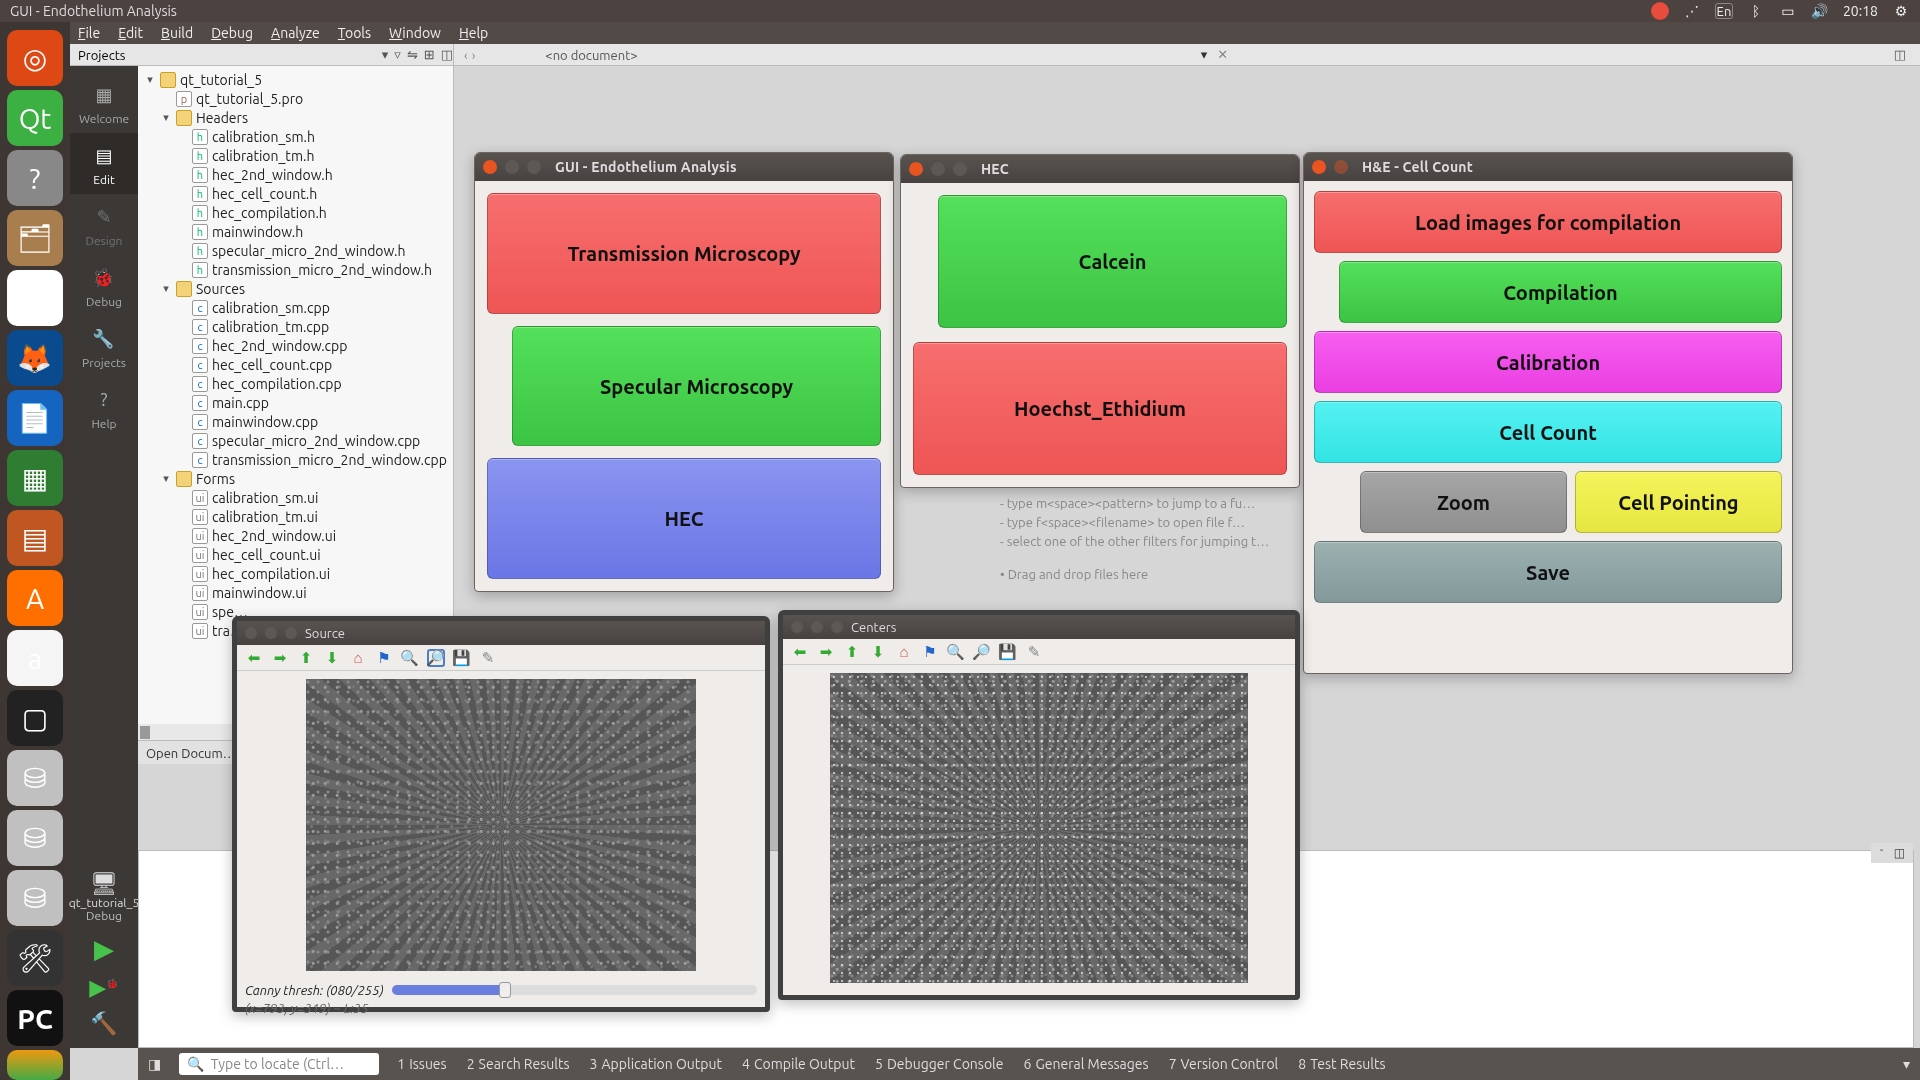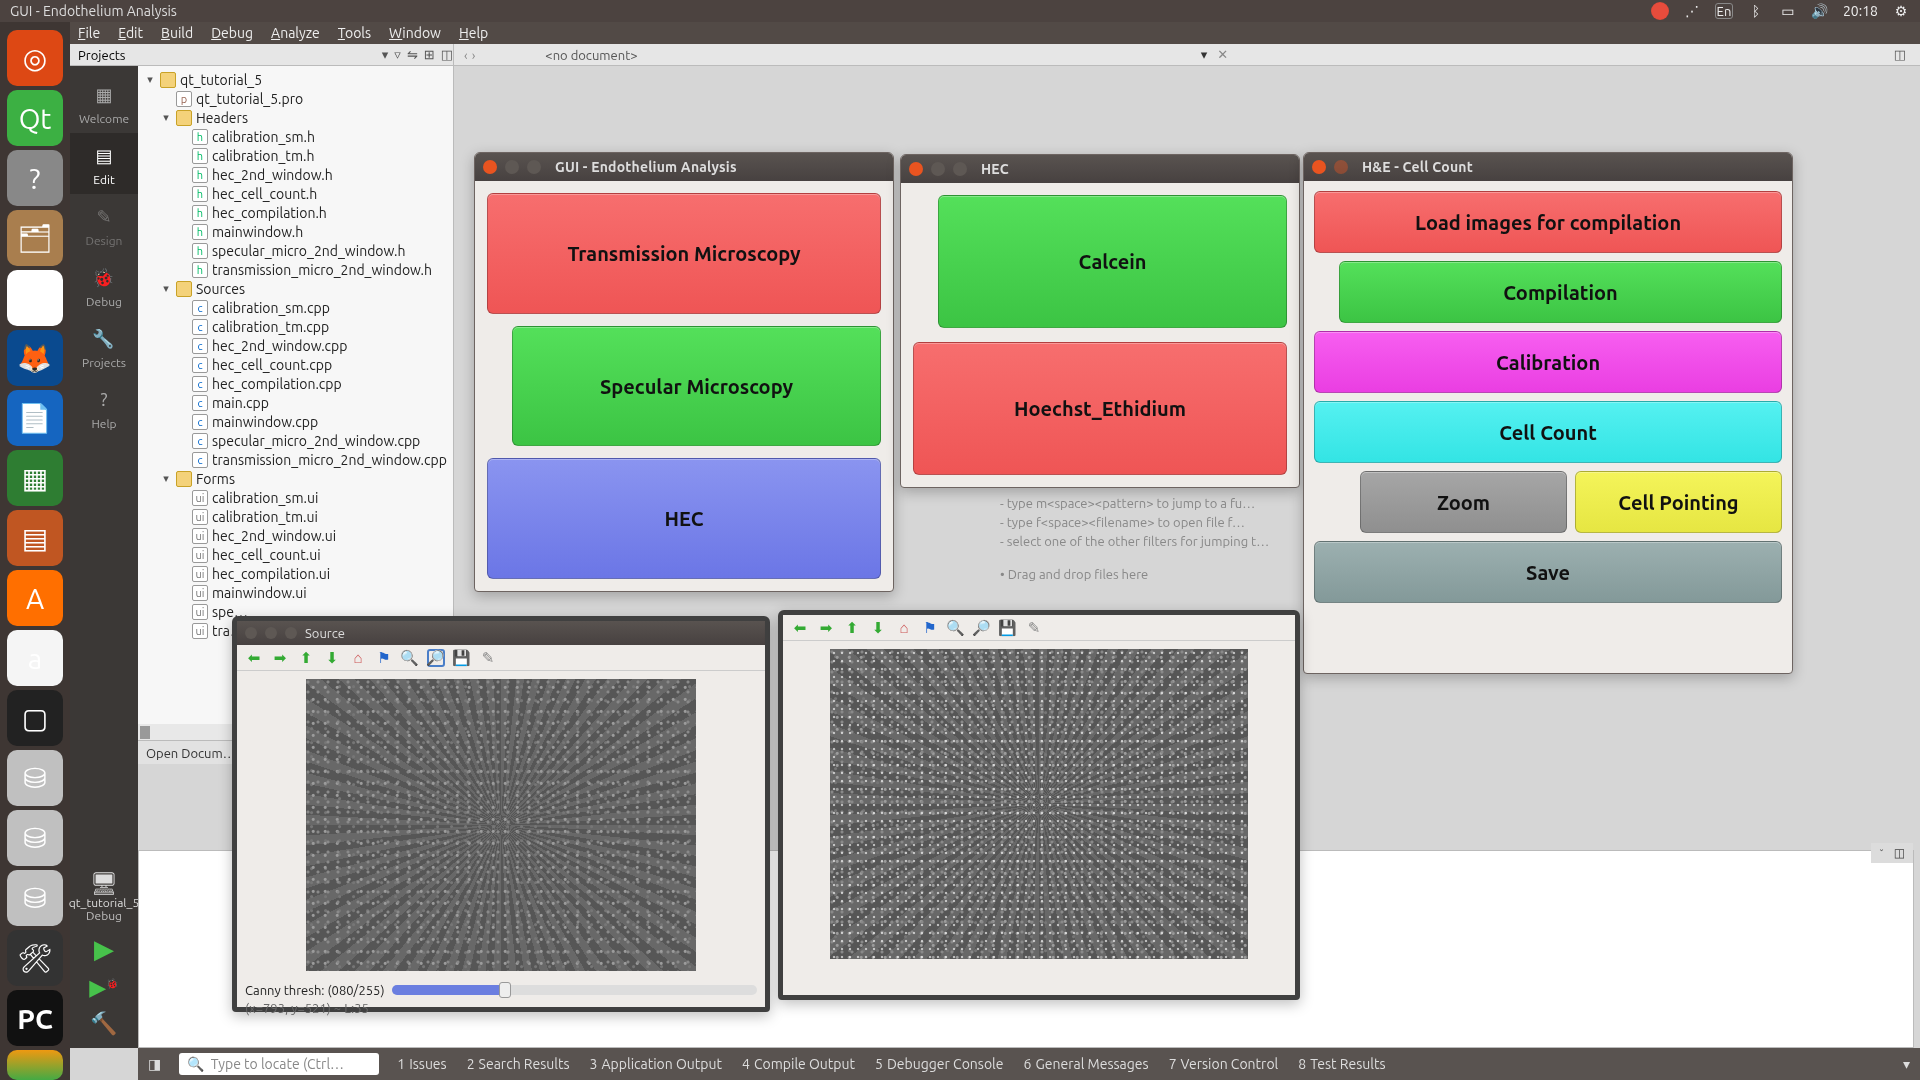--- a/index.html
+++ b/index.html
@@ -122,21 +122,21 @@
 }
 .ivwin .microscopy.cyan::after { content:""; display:block; width:100%; height:100%;
   background-image:
     radial-gradient(circle, #3de0e0 0 1.2px, transparent 1.6px);
   background-size: 8px 8px;
   mix-blend-mode:screen; opacity:.75;
 }
 .ivwin .microscopy.cyan { position:relative; }
 
 #win-source { top:616px; left:232px; width:538px; height:396px; }
-#win-source .footer { padding:4px 8px 8px 8px; font-size:13px; color:#333; }
+#win-source .footer { padding:4px 8px 8px 8px; font-size:13px; color:#333;font-style:italic; }
 #win-source .slider { display:flex; align-items:center; gap:8px; }
 #win-source .slider .label { color:#222; }
 #win-source .slider .track { flex:1; height:10px; background:#ddd; border-radius:5px; position:relative; }
 #win-source .slider .fill { position:absolute; top:0; left:0; height:100%; width:31%; background:#6a7ee0; border-radius:5px; }
 #win-source .slider .handle { position:absolute; top:-3px; left:calc(31% - 6px); width:12px; height:16px; background:#eee; border:1px solid #999; border-radius:3px; }
 #win-source .coords { color:#666; margin-top:4px; }
 .zoom-active { border:2px solid #4a7ec8; border-radius:3px; padding:1px 2px; }
 
 #win-centers { top:610px; left:778px; width:522px; height:390px; }
 #win-centers .microscopy { width:418px; height:310px; }
@@ -512,25 +512,31 @@
       <div class="microscopy"></div>
     </div>
   <div class="footer">
     <div class="slider">
       <span class="label">Canny thresh: (080/255)</span>
       <div class="track">
           <div class="fill"></div>
           <div class="handle"></div>
         </div>
     </div>
-    <div class="coords">(x=793, y=521) ~ L:35</div>
+    <div class="coords">(x=793, y=319) ~ L:35</div>
   </div>
 </div>
 
 <div class="ivwin" id="win-centers">
+  <div class="tbar">
+    <span class="btnclose"></span>
+    <span class="btnmin"></span>
+    <span class="btnmax"></span>
+    <span class="ttitle">Centers</span>
+  </div>
   <div class="tbar2">
     <span class="ticon" style="color:#3a3">⬅</span>
     <span class="ticon" style="color:#3a3">➡</span>
     <span class="ticon" style="color:#3a3">⬆</span>
     <span class="ticon" style="color:#3a3">⬇</span>
     <span class="ticon" style="color:#c55">⌂</span>
     <span class="ticon" style="color:#26c">⚑</span>
     <span class="ticon">🔍</span>
     <span class="ticon">🔎</span>
     <span class="ticon" style="color:#3a3">💾</span>

